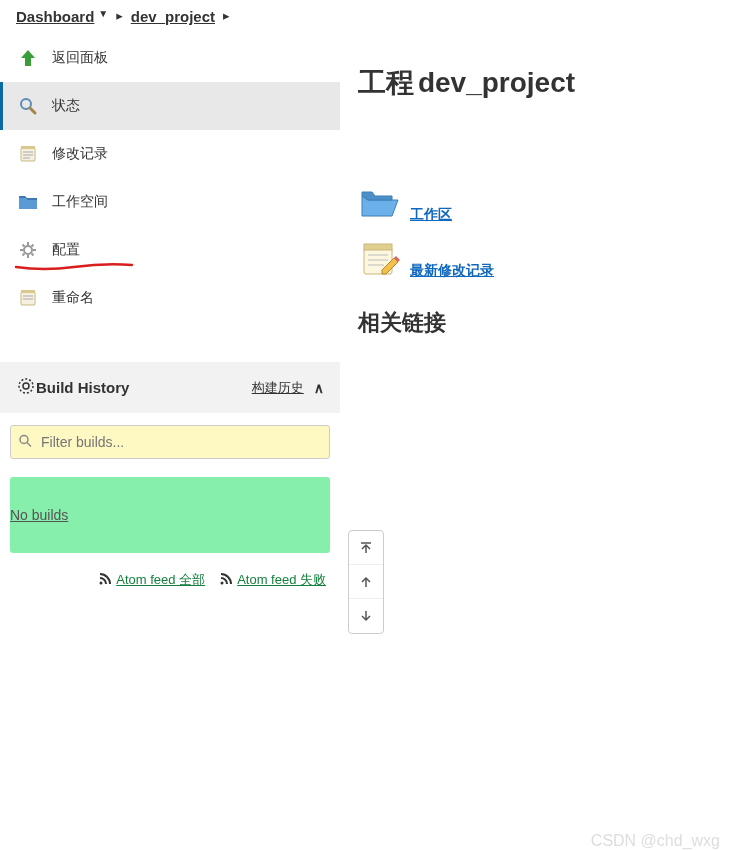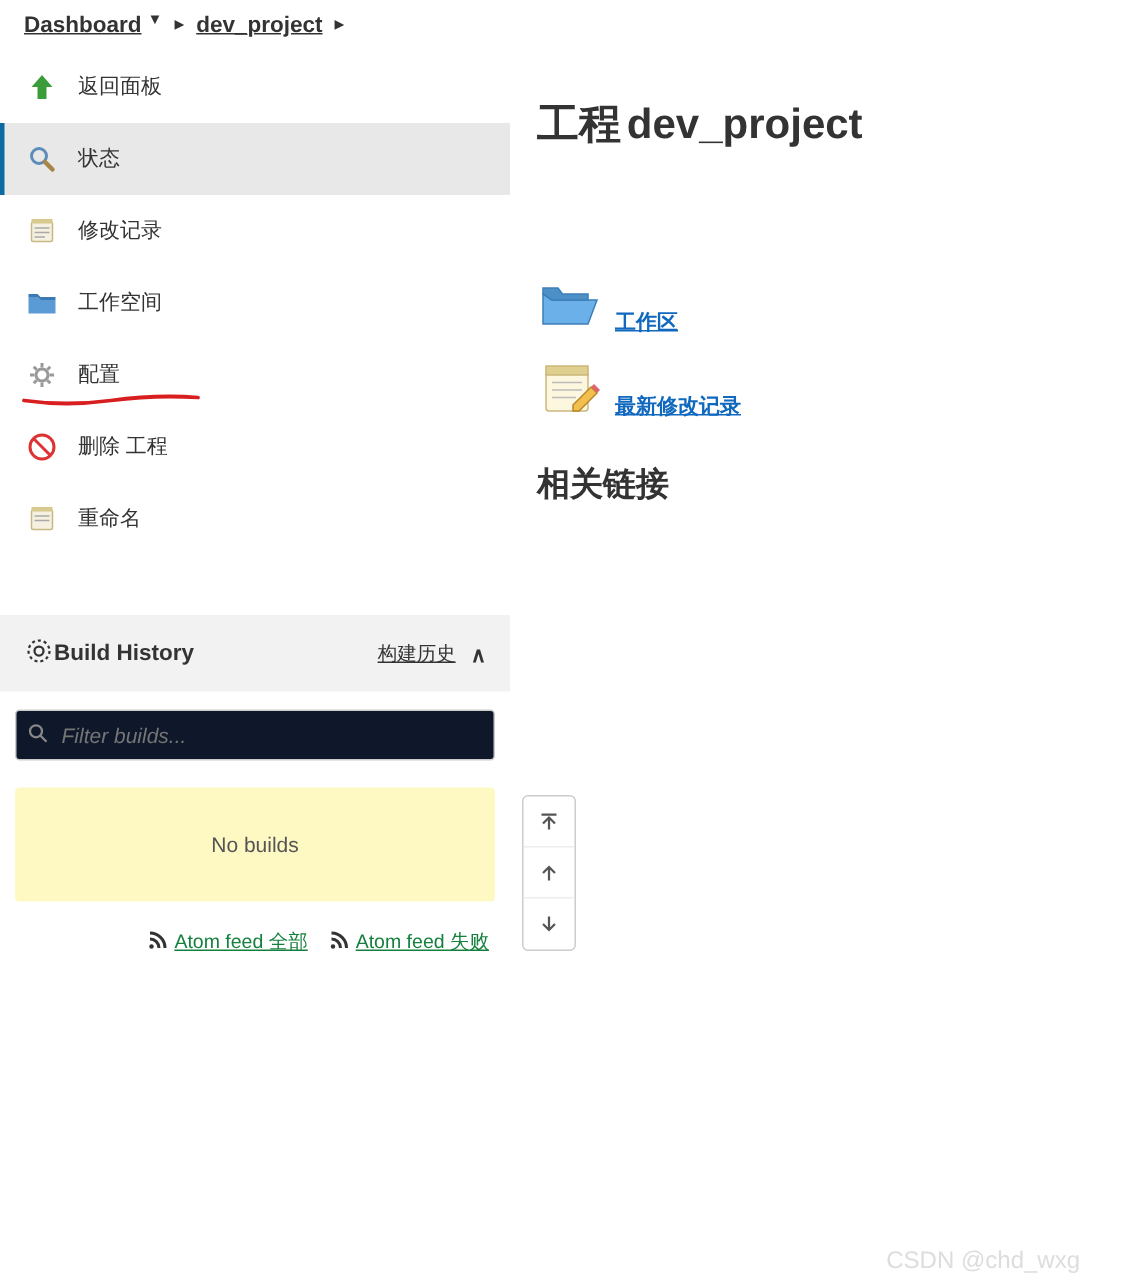--- a/index.html
+++ b/index.html
@@ -21,24 +21,24 @@
     .side-icon { width: 24px; height: 24px; display: flex; align-items: center; justify-content: center; }
     .side-label { font-size: 14px; }
     .red-underline { position: absolute; bottom: 2px; left: 14px; width: 120px; height: 10px; pointer-events: none; }
 
     
     .bh-header { display: flex; align-items: center; padding: 14px 16px; background: #f2f2f2; margin-top: 40px; }
     .bh-title { font-weight: bold; font-size: 15px; flex: 1; }
     .bh-trend { font-size: 13px; text-decoration: underline; margin-right: 10px; }
     .bh-chevron { font-weight: bold; }
     .bh-filter { margin: 12px 10px; }
-    .bh-filter-input { width: 100%; padding: 8px 10px 8px 30px; border: 1px solid #ccc; border-radius: 3px; font-size: 14px; color: #888; background: #0f172a; font-style: italic; }
+    .bh-filter-input { width: 100%; padding: 8px 10px 8px 30px; border: 1px solid #ccc; border-radius: 3px; font-size: 14px; color: #888; background: #fef9c3; }
     .bh-filter-wrap { position: relative; }
     .bh-filter-icon { position: absolute; left: 8px; top: 50%; transform: translateY(-50%); color: #888; }
-    .no-builds { margin: 6px 10px; background: #fef9c3; text-align: center; padding: 30px 0; color: #555; border-radius: 3px; }
+    .no-builds { margin: 6px 10px; background: #86efac; text-align: left; padding: 30px 0; color: #555; border-radius: 3px; text-decoration: underline; }
     .feeds { display: flex; justify-content: flex-end; gap: 14px; padding: 12px 14px; font-size: 13px; }
     .feed-link { display: flex; align-items: center; gap: 4px; text-decoration: underline; color: #15803d; }
 
     
     .main { flex: 1; padding: 30px 18px; position: relative; }
     .page-title-prefix { font-size: 28px; font-weight: bold; }
     .page-title-name { font-size: 28px; font-weight: bold; }
     .page-title { margin-bottom: 80px; }
     .link-row { display: flex; align-items: flex-end; gap: 10px; margin-bottom: 14px; }
     .link-row a { color: #1168bf; font-weight: bold; font-size: 14px; text-decoration: underline; }
@@ -126,29 +126,20 @@
               <line x1="13.5" y1="6.5" x2="15.5" y2="4.5"></line>
             </g>
           </svg>
       </span>
       <span class="side-label">配置</span>
       <svg class="red-underline" viewBox="0 0 120 10">
           <path d="M2 5 Q 30 9 60 5 T 118 3" stroke="#d81e1e" stroke-width="2.5" fill="none" stroke-linecap="round"></path>
         </svg>
     </div>
 
-    <div class="side-item">
-      <span class="side-icon">
-        <svg width="20" height="20" viewBox="0 0 20 20">
-            <circle cx="10" cy="10" r="8" fill="none" stroke="#d33" stroke-width="2"></circle>
-            <line x1="4.5" y1="4.5" x2="15.5" y2="15.5" stroke="#d33" stroke-width="2"></line>
-          </svg>
-      </span>
-      <span class="side-label">删除 工程</span>
-    </div>
 
     <div class="side-item">
       <span class="side-icon">
         <svg width="20" height="20" viewBox="0 0 20 20">
             <rect x="3" y="4" width="14" height="13" rx="1" fill="#f5f0e0" stroke="#c9b882"></rect>
             <line x1="5" y1="8" x2="15" y2="8" stroke="#aaa"></line>
             <line x1="5" y1="11" x2="15" y2="11" stroke="#aaa"></line>
             <rect x="3" y="2" width="14" height="3" fill="#d8c98f"></rect>
           </svg>
       </span>

